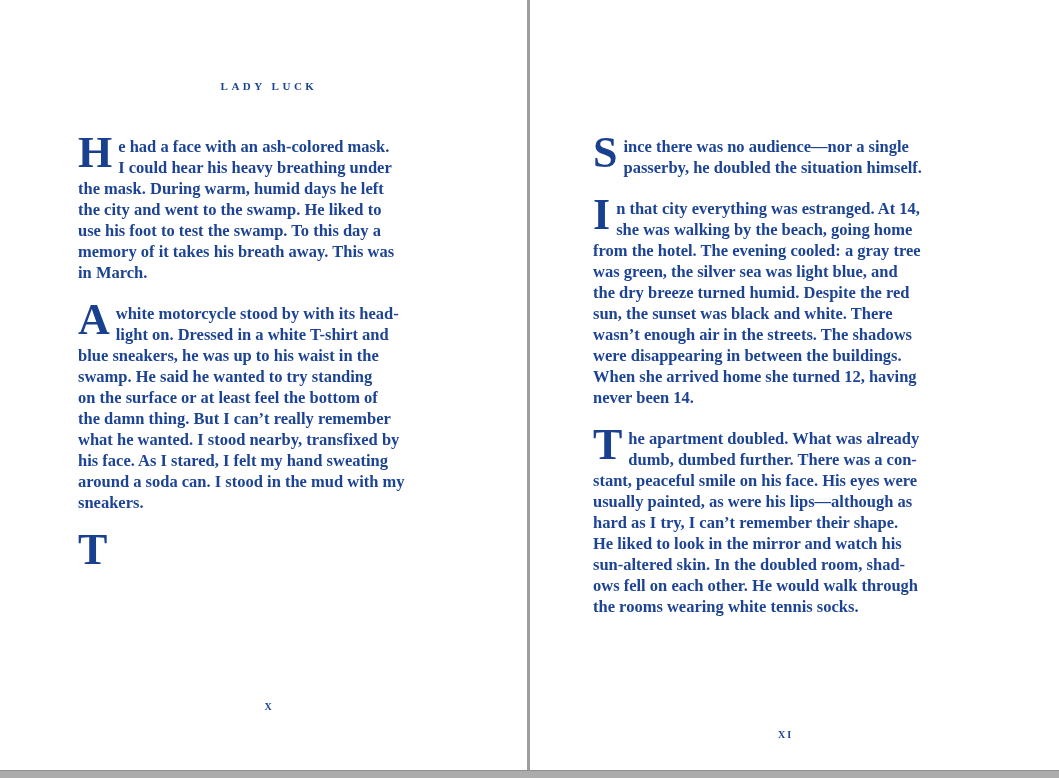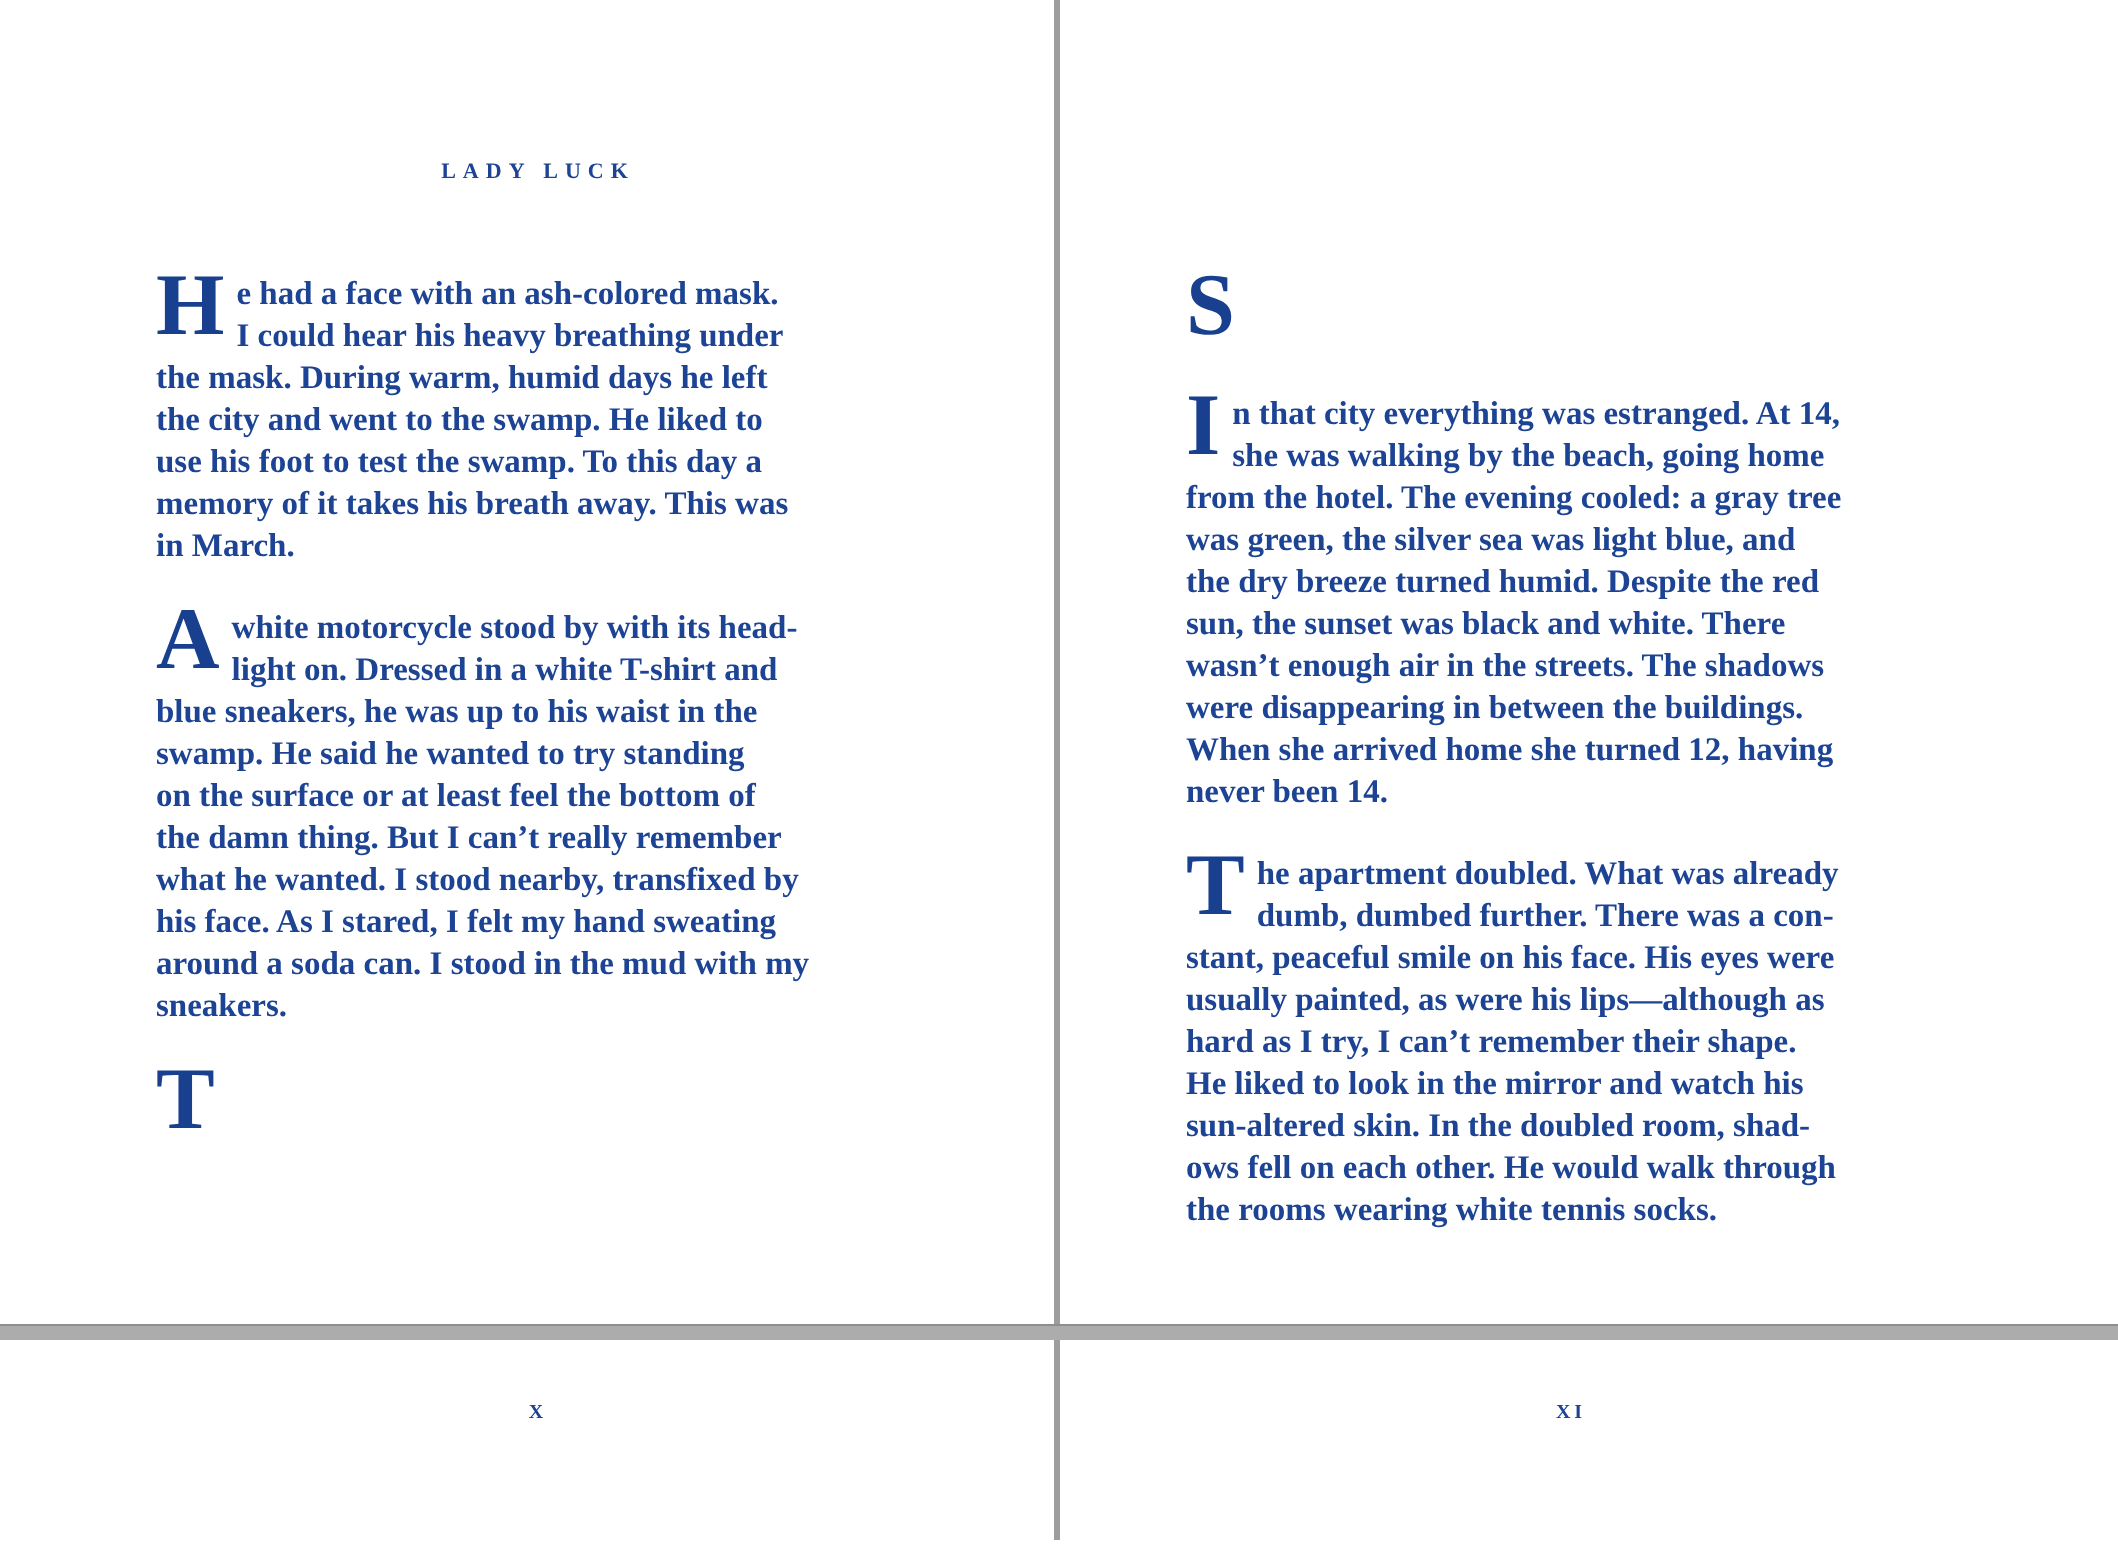--- a/index.html
+++ b/index.html
@@ -2,21 +2,21 @@
 <html><head>
 <meta charset="utf-8">
 <style>
   * { margin: 0; padding: 0; box-sizing: border-box; }
   html, body {
     width: 1059px; height: 778px;
     background: #ffffff;
     overflow: hidden;
     font-family: "Liberation Serif", "DejaVu Serif", serif;
   }
-  .spread { position: relative; width: 1059px; height: 670px; background: #ffffff; }
+  .spread { position: relative; width: 1059px; height: 778px; background: #ffffff; }
 
   .gutter {
     position: absolute; left: 527px; top: 0; width: 3px; height: 770px;
     background: #9d9d9d;
   }
   .bottom-edge {
     position: absolute; left: 0; bottom: 0; width: 1059px; height: 8px;
     background: #acacac; border-top: 1px solid #8f8f8f;
   }
   .running-header {
@@ -53,21 +53,21 @@
   }
   .ptext { white-space: pre; }
 
   .folio {
     position: absolute; top: 701px;
     text-align: center;
     font-size: 10px; font-weight: bold; letter-spacing: 2px;
     color: #1c4394;
   }
   .folio.left  { left: 78px;  width: 382px; }
-  .folio.right { left: 593px; width: 385px; }
+  .folio.right { left: 593px; width: 385px; margin-top: 28px; }
 </style>
 </head>
 <body>
 
 <div class="spread">
 
   <div class="running-header">LADY LUCK</div>
 
   <div class="textblock left">
     <div class="para"><span class="dropcap">H</span><span class="ptext">e had a face with an ash-colored mask.
@@ -85,21 +85,22 @@
 the damn thing. But I can’t really remember
 what he wanted. I stood nearby, transfixed by
 his face. As I stared, I felt my hand sweating
 around a soda can. I stood in the mud with my
 sneakers.</span></div>
     <div class="para"><span class="dropcap">T</span></div>
   </div>
   <div class="folio left">X</div>
 
   <div class="textblock right">
-    <div class="para"><span class="dropcap">S</span></div>
+    <div class="para"><span class="dropcap">S</span><span class="ptext">ince there was no audience—nor a single
+passerby, he doubled the situation himself.</span></div>
     <div class="para"><span class="dropcap">I</span><span class="ptext">n that city everything was estranged. At 14,
 she was walking by the beach, going home
 from the hotel. The evening cooled: a gray tree
 was green, the silver sea was light blue, and
 the dry breeze turned humid. Despite the red
 sun, the sunset was black and white. There
 wasn’t enough air in the streets. The shadows
 were disappearing in between the buildings.
 When she arrived home she turned 12, having
 never been 14.</span></div>

